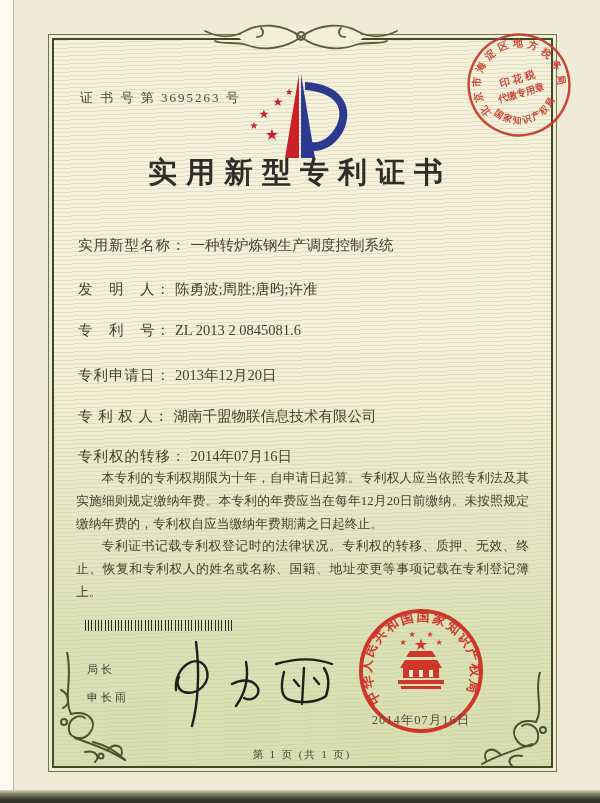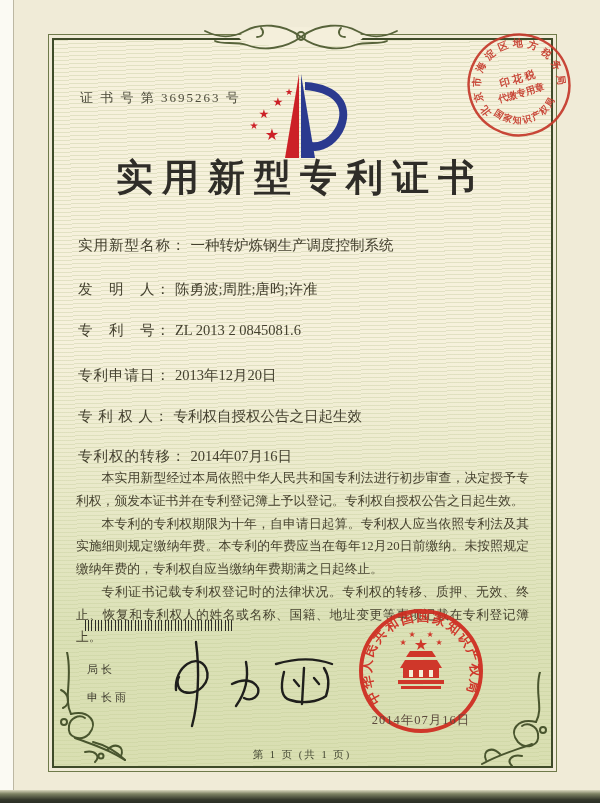--- a/index.html
+++ b/index.html
@@ -15,21 +15,21 @@
   .photo-bottom-band{left:0;top:790px;width:600px;height:13px;
     background:linear-gradient(180deg,#d9d6bd 0,#7d8163 30%,#34372b 75%,#2b2e24 100%);}
   
   .frame-outer{left:48px;top:34px;width:507px;height:736px;border:1px solid #6f7a4a;background:transparent;}
   .frame-inner{left:52px;top:38px;width:497px;height:726px;border:2px solid #3f4b29;
     background-color:#f6f1dc;
     background-image:
       linear-gradient(180deg, rgba(246,241,220,0) 42%, rgba(208,217,164,0.30) 60%, rgba(197,211,151,0.55) 82%, rgba(199,211,151,0.62) 100%),
       repeating-linear-gradient(178deg, rgba(142,160,92,0.20) 0 1px, rgba(255,255,255,0) 1px 4px);}
   .cert-no{left:80px;top:76px;font-size:13px;letter-spacing:2px;color:#4b4a3a;margin-top:13px;}
-  .title{left:0;top:153px;width:600px;text-align:center;font-size:37px;font-weight:700;
+  .title{left:0;top:153px;width:600px;text-align:center;font-size:29px;font-weight:700;
     letter-spacing:9px;color:#2f2d28;}
   .row{left:78px;width:450px;font-size:14.5px;color:#44412f;white-space:nowrap;}
   .row .lab{letter-spacing:1px;}
   .row .val{margin-left:4px;}
   .bodytext{left:76px;top:467px;width:453px;font-size:12.8px;line-height:1.78;
     text-align:justify;color:#46422f;}
   .bodytext p{margin:0;text-indent:2em;}
   .barcode{left:85px;top:620px;width:147px;height:11px;
     background:repeating-linear-gradient(90deg,#2b2b25 0 1.5px,transparent 1.5px 3px,#2b2b25 3px 4px,transparent 4px 6.5px,#2b2b25 6.5px 7.5px,transparent 7.5px 10px);}
   .juzhang{left:87px;font-size:11px;letter-spacing:3px;color:#3d3a2c;}
@@ -112,28 +112,27 @@
 <div class="abs row" style="top:280px">
   <span class="lab">发　明　人：</span><span class="val">陈勇波;周胜;唐昀;许准</span>
 </div>
 <div class="abs row" style="top:321px">
   <span class="lab">专　利　号：</span><span class="val">ZL 2013 2 0845081.6</span>
 </div>
 <div class="abs row" style="top:366px">
   <span class="lab">专利申请日：</span><span class="val">2013年12月20日</span>
 </div>
 <div class="abs row" style="top:407px">
-  <span class="lab">专 利 权 人：</span><span class="val">专利权自授权公告之日起生效</span>
+  <span class="lab">专 利 权 人：</span><span class="val">湖南千盟物联信息技术有限公司</span>
 </div>
 <div class="abs row" style="top:447px">
   <span class="lab">专利权的转移：</span><span class="val">2014年07月16日</span>
 </div>
 
 <div class="abs bodytext">
-  <p>本实用新型经过本局依照中华人民共和国专利法进行初步审查，决定授予专利权，颁发本证书并在专利登记簿上予以登记。专利权自授权公告之日起生效。</p>
   <p>本专利的专利权期限为十年，自申请日起算。专利权人应当依照专利法及其实施细则规定缴纳年费。本专利的年费应当在每年12月20日前缴纳。未按照规定缴纳年费的，专利权自应当缴纳年费期满之日起终止。</p>
   <p>专利证书记载专利权登记时的法律状况。专利权的转移、质押、无效、终止、恢复和专利权人的姓名或名称、国籍、地址变更等事项记载在专利登记簿上。</p>
 </div>
 
 <div class="abs barcode"></div>
 
 <div class="abs juzhang" style="top:662px">局长</div>
 <div class="abs juzhang" style="top:690px">申长雨</div>
 
 <div class="abs signature">

